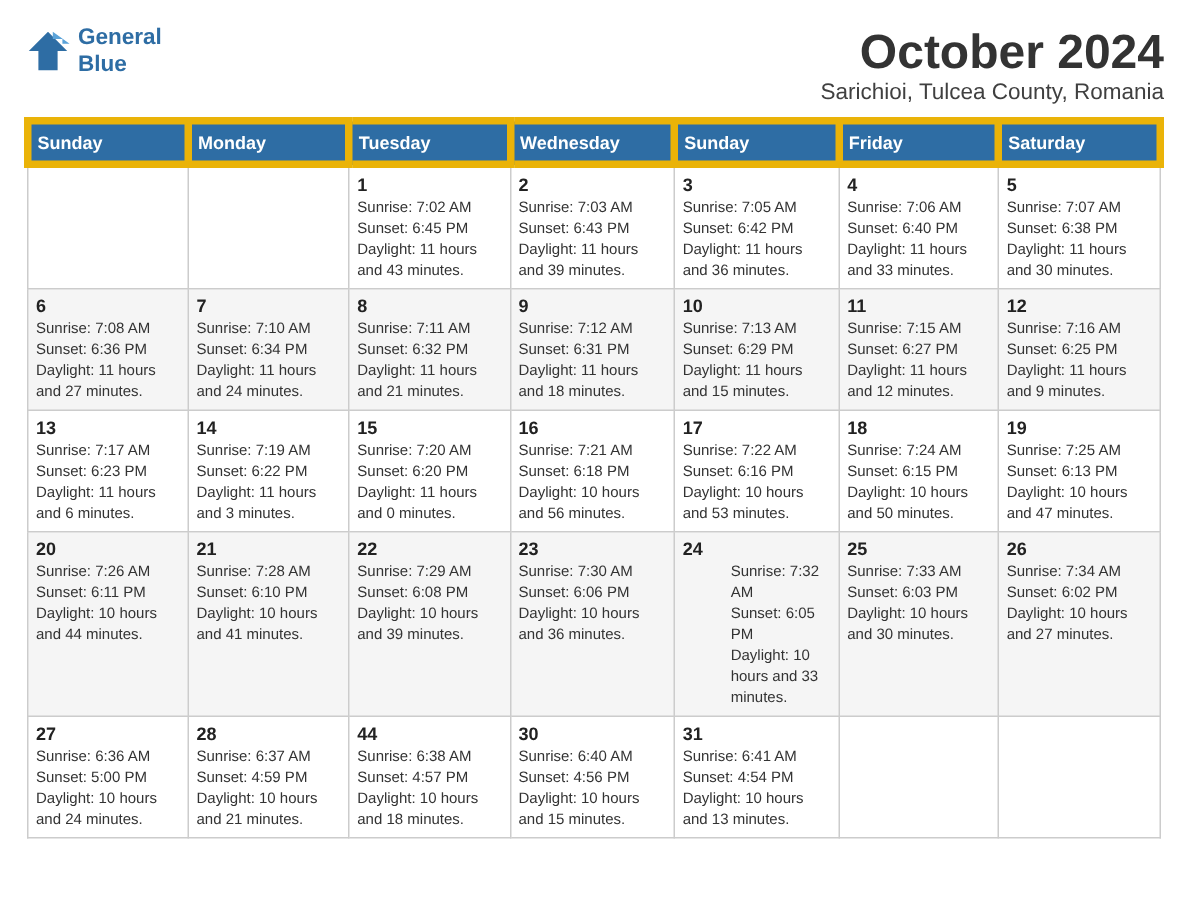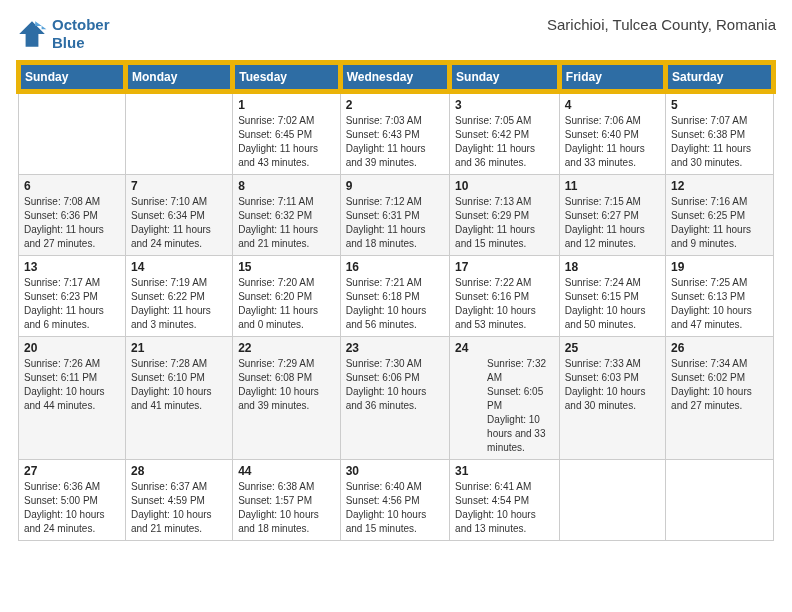--- a/index.html
+++ b/index.html
@@ -91,25 +91,26 @@
 <body>
 
 <div class="header">
   <div class="logo">
     <svg class="logo-icon" viewBox="0 0 40 40" xmlns="http://www.w3.org/2000/svg">
       <rect width="40" height="40" fill="white"></rect>
       <polygon points="20,4 36,20 28,20 28,36 12,36 12,20 4,20" fill="#2e6da4"></polygon>
       <polygon points="24,4 38,14 32,14 32,10 24,10" fill="#5ba3d9"></polygon>
     </svg>
     <div class="logo-text">
-      <div><span>October</span></div>
+      <div><span>General</span></div>
       <div><span>Blue</span></div>
     </div>
   </div>
   <div class="title-block">
+    <div class="month-title">October 2024</div>
     <div class="location-title">Sarichioi, Tulcea County, Romania</div>
   </div>
 </div>
 
 <table>
   <thead>
     <tr>
     <th>Sunday</th>
         <th>Monday</th>
         <th>Tuesday</th>
@@ -295,21 +296,21 @@
         </td>
         <td>
           <span class="day-num">28</span>
           <div class="day-detail" style="white-space: pre-line;">Sunrise: 6:37 AM
 Sunset: 4:59 PM
 Daylight: 10 hours and 21 minutes.</div>
         </td>
         <td>
           <span class="day-num">44</span>
           <div class="day-detail" style="white-space: pre-line;">Sunrise: 6:38 AM
-Sunset: 1:57 PM
+Sunset: 4:57 PM
 Daylight: 10 hours and 18 minutes.</div>
         </td>
         <td>
           <span class="day-num">30</span>
           <div class="day-detail" style="white-space: pre-line;">Sunrise: 6:40 AM
 Sunset: 4:56 PM
 Daylight: 10 hours and 15 minutes.</div>
         </td>
         <td>
           <span class="day-num">31</span>

